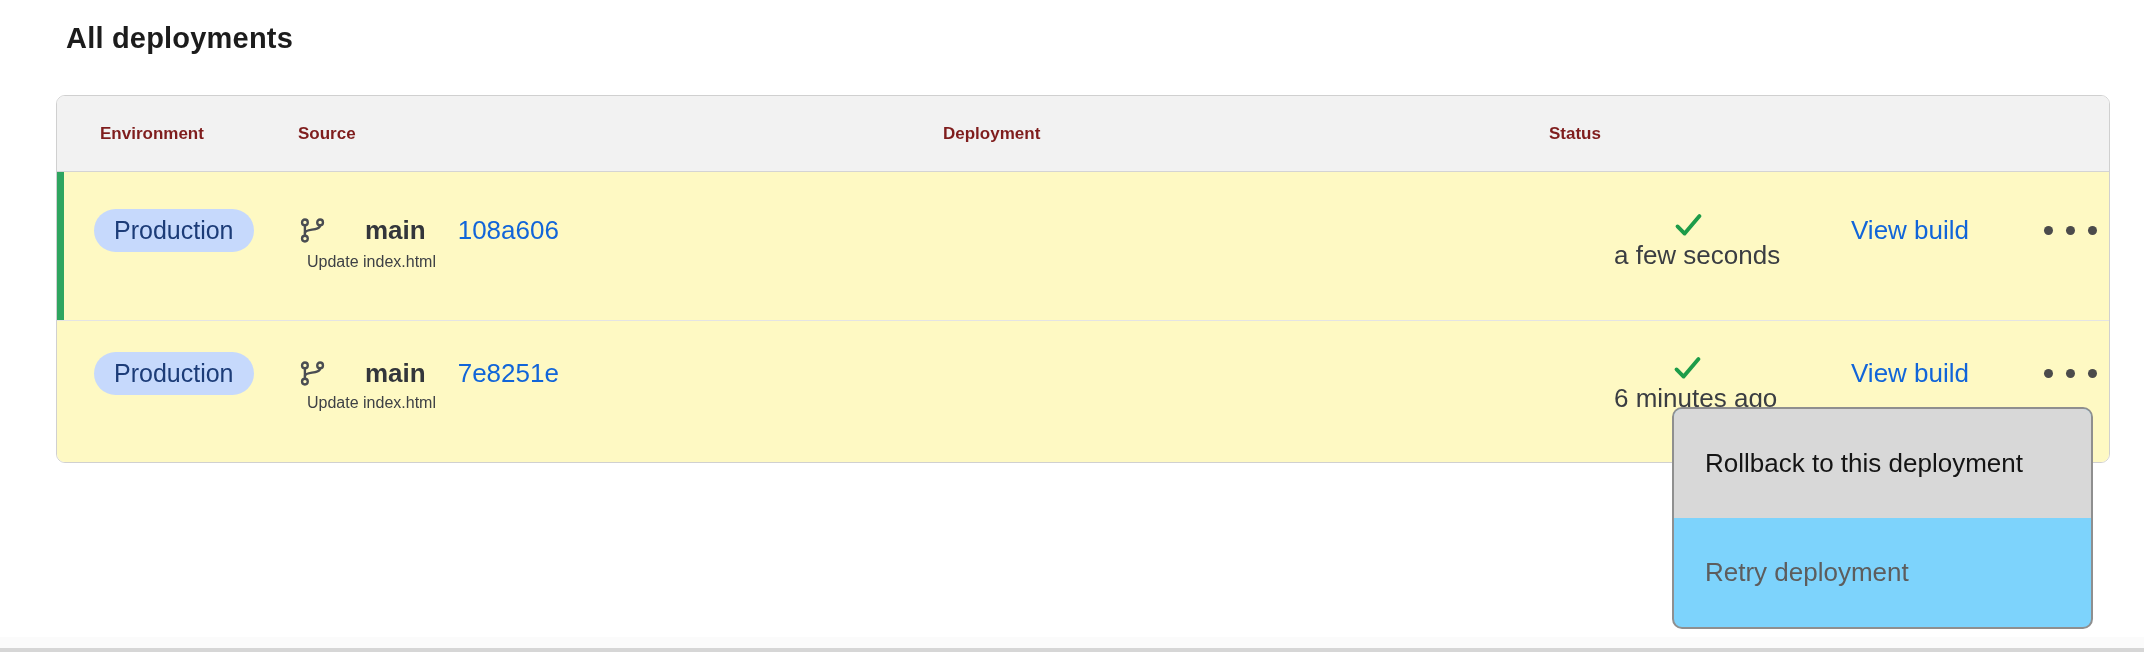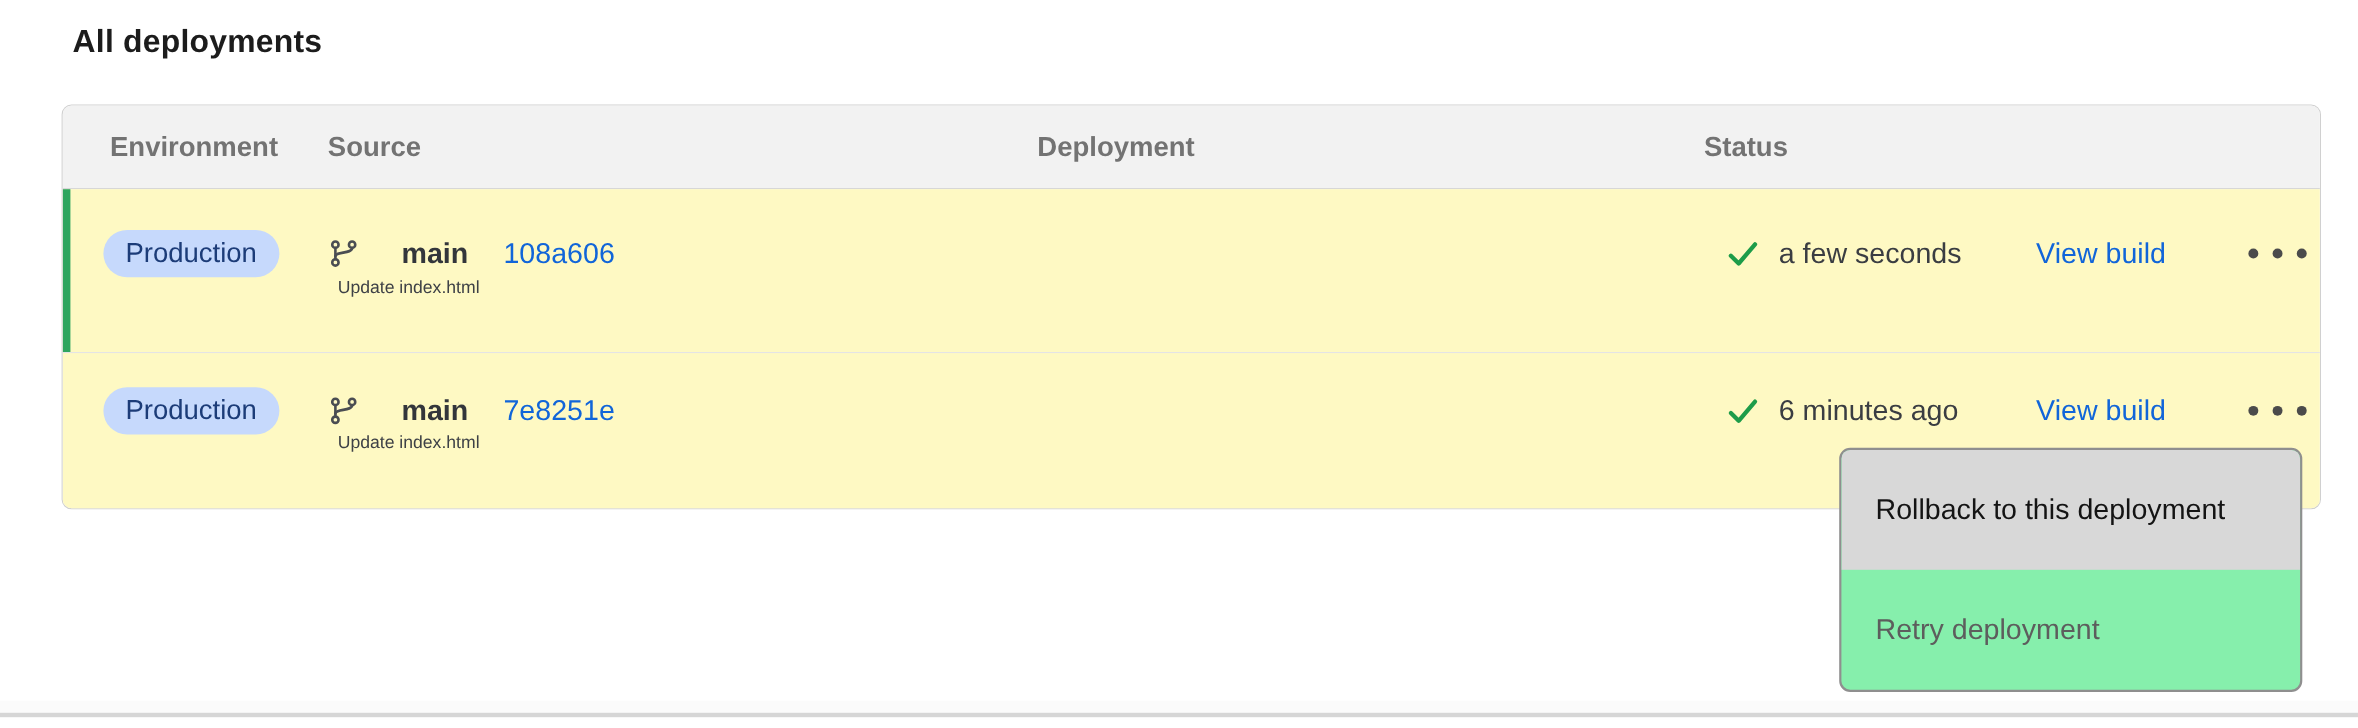--- a/index.html
+++ b/index.html
@@ -7,22 +7,22 @@
               font-family:"Liberation Sans", sans-serif; overflow:hidden; position:relative; }
 
   .page-title { position:absolute; left:66px; top:22px; font-size:29px; font-weight:700;
                 color:#1c1c1c; letter-spacing:.2px; }
 
   
   .deploy-table { position:absolute; left:56px; top:95px; width:2054px; height:368px;
                   border:1px solid #d0d0d0; border-radius:9px; background:#fff; overflow:hidden; }
 
   .thead { position:relative; height:76px; background:#f2f2f2; border-bottom:1px solid #d4d4d4; }
-  .th { position:absolute; top:50%; transform:translateY(-50%); font-size:25px; font-weight:700;
-        color:#737373; }
+  .th { position:absolute; top:50%; transform:translateY(-50%); font-size:17px; font-weight:700;
+        color:#7f1d1d; }
   .th-env { left:43px; } .th-src { left:241px; } .th-dep { left:886px; } .th-sta { left:1492px; }
 
   .row { position:relative; background:#fef9c3; }
   .row1 { height:148px; }
   .row2 { height:143px; border-top:1px solid #e4e4e4; }
 
   .current-bar { position:absolute; left:0; top:0; bottom:0; width:7px; background:#2ea55f; }
 
   .l1 { position:absolute; height:43px; display:flex; align-items:center; }
   .row1 .l1 { top:37px; } .row2 .l1 { top:31px; }
@@ -34,31 +34,31 @@
   .branch-icon { width:27px; height:27px; color:#4a4d52; margin-right:17px; }
   .branch-name { font-size:26px; font-weight:700; color:#33363b; margin-right:32px;margin-left:22px; }
   .commit-link { font-size:26px; color:#1165d9; cursor:pointer; }
   .commit-msg { position:absolute; left:250px; font-size:16px; color:#3e4146; }
   .row1 .commit-msg { top:81px; } .row2 .commit-msg { top:73px; }
 
   .dep { left:886px; }
   .dep-url { font-size:26px; color:#393c41; }
   .ext-icon { width:29px; height:29px; margin-left:17px; color:#1b62d5; cursor:pointer; }
 
-  .sta { left:1512px; }
+  .sta { left:1557px;flex-direction:column; }
   .check-icon { width:31px; height:31px; margin-right:17px; }
   .sta-time { font-size:26px; color:#3a3d42; }
 
   .view-build { left:1794px; font-size:26px; color:#1165d9; cursor:pointer; }
 
   .kebab { left:1980px; width:66px; justify-content:center; gap:13px; cursor:pointer; }
   .kebab .dot { width:9px; height:9px; border-radius:50%; background:#4b4b4b; }
 
   
-  .menu { position:absolute; left:1672px; top:407px; width:421px; height:222px; background:#86efac;
+  .menu { position:absolute; left:1672px; top:407px; width:421px; height:222px; background:#7dd3fc;
           border:2px solid #8f8f8f; border-radius:10px; overflow:hidden; z-index:10;
           display:flex; flex-direction:column;justify-content:center; }
   .menu-item { flex:1; display:flex; align-items:center; padding-left:31px; font-size:26px;
                color:#5d5d5d; cursor:pointer; }
   .menu-item.hl { background:#d8d8d8; color:#141414; }
 
   
   .bottom-faint { position:absolute; left:0; right:0; top:637px; height:11px; background:#fbfbfb; }
   .bottom-line  { position:absolute; left:0; right:0; top:648px; height:4px; background:#d6d6d6; }
 

